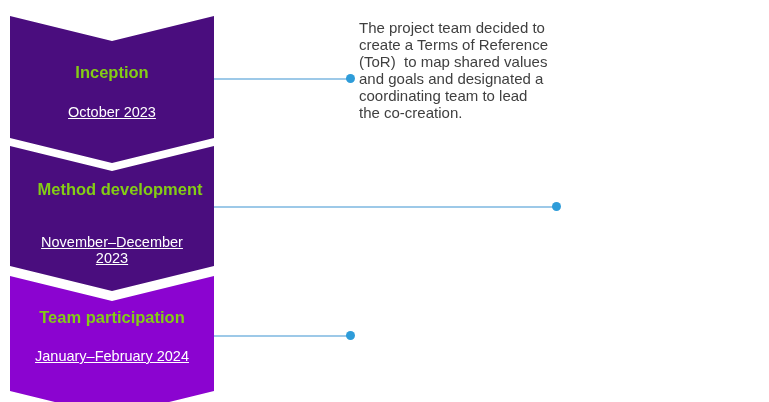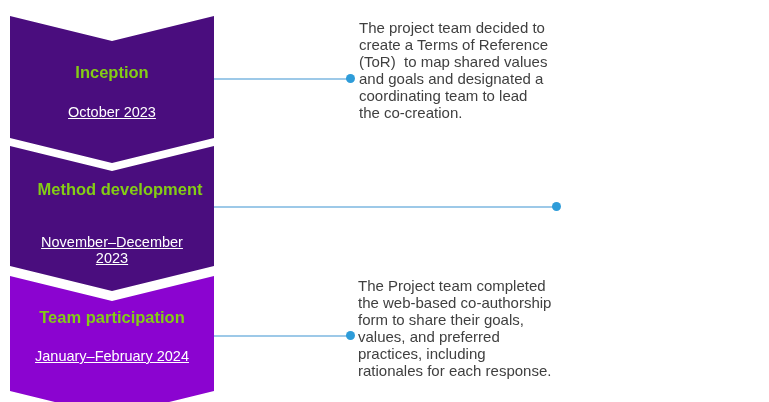--- a/index.html
+++ b/index.html
@@ -96,20 +96,14 @@
 (ToR)  to map shared values
 and goals and designated a
 coordinating team to lead
 the co-creation.</div>
 
   <div class="connector c2" style="background-color: rgb(157, 201, 232);"></div>
   <div class="dot dot2" style="background-color: rgb(46, 156, 217);"></div>
 
   <div class="connector c3" style="background-color: rgb(157, 201, 232);"></div>
   <div class="dot dot3" style="background-color: rgb(46, 156, 217);"></div>
-  <div class="desc desc3">The Project team completed
-the web-based co-authorship
-form to share their goals,
-values, and preferred
-practices, including
-rationales for each response.</div>
 
 </div>
 
 </body></html>

